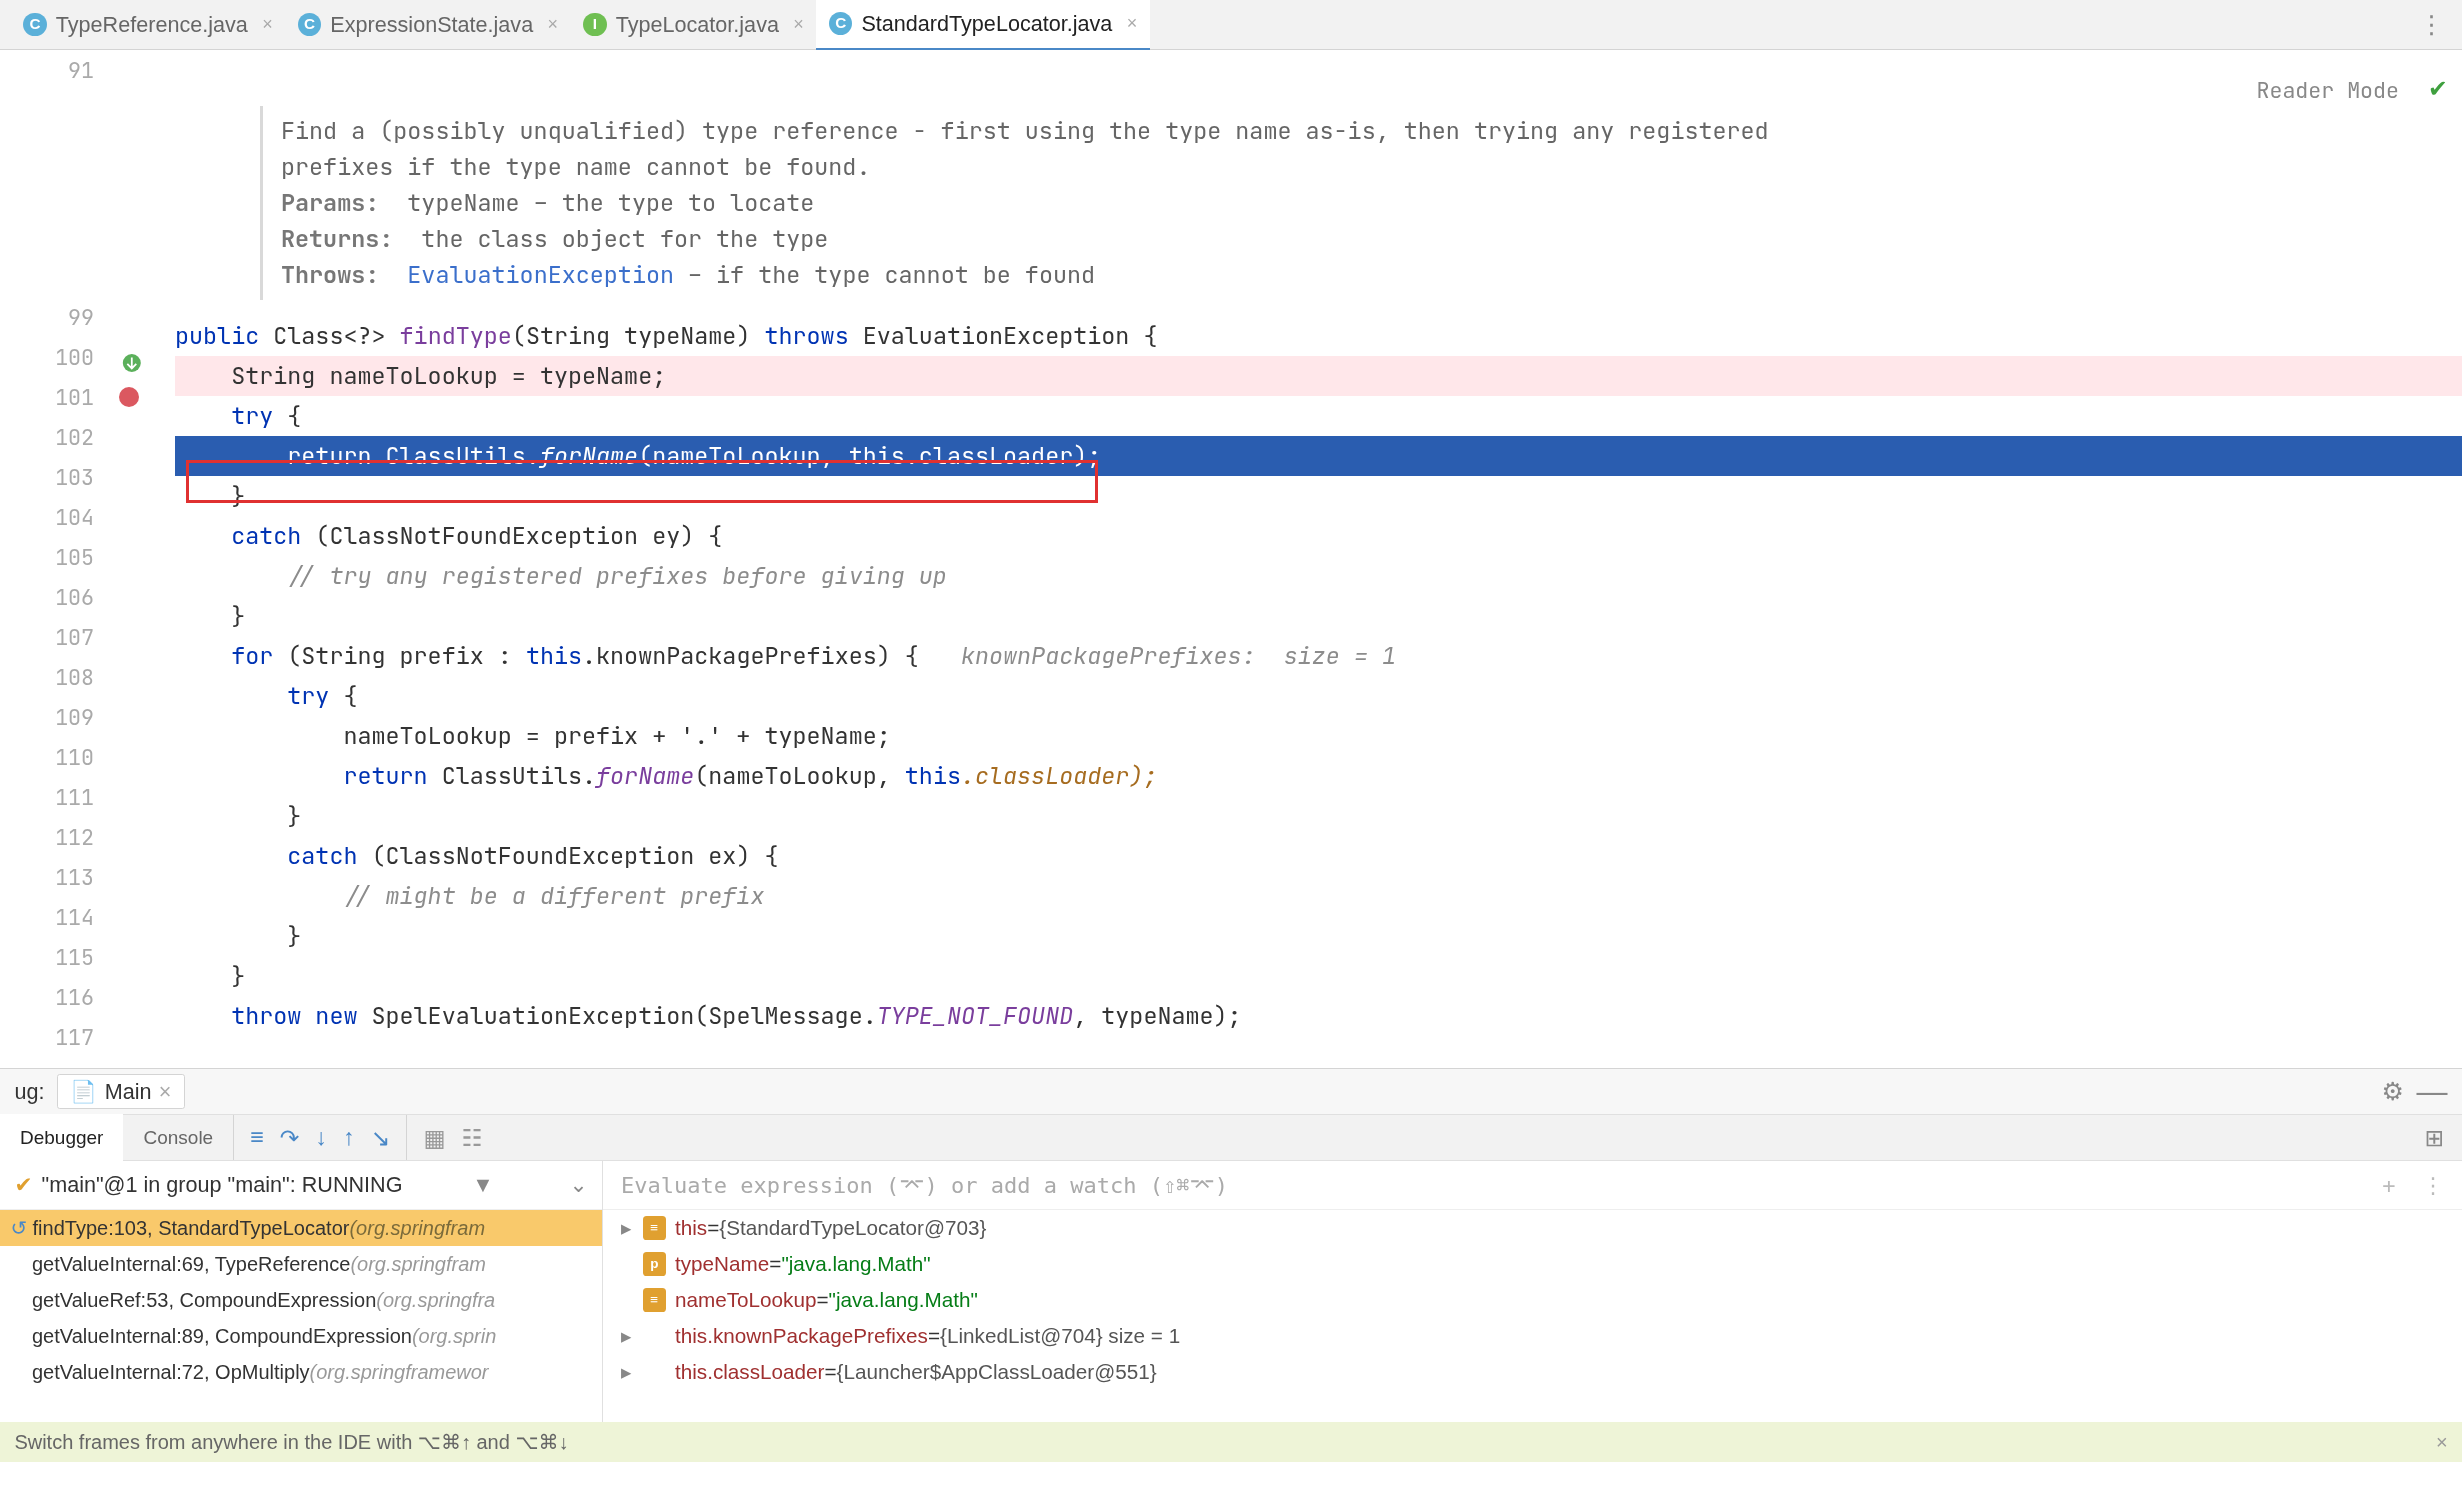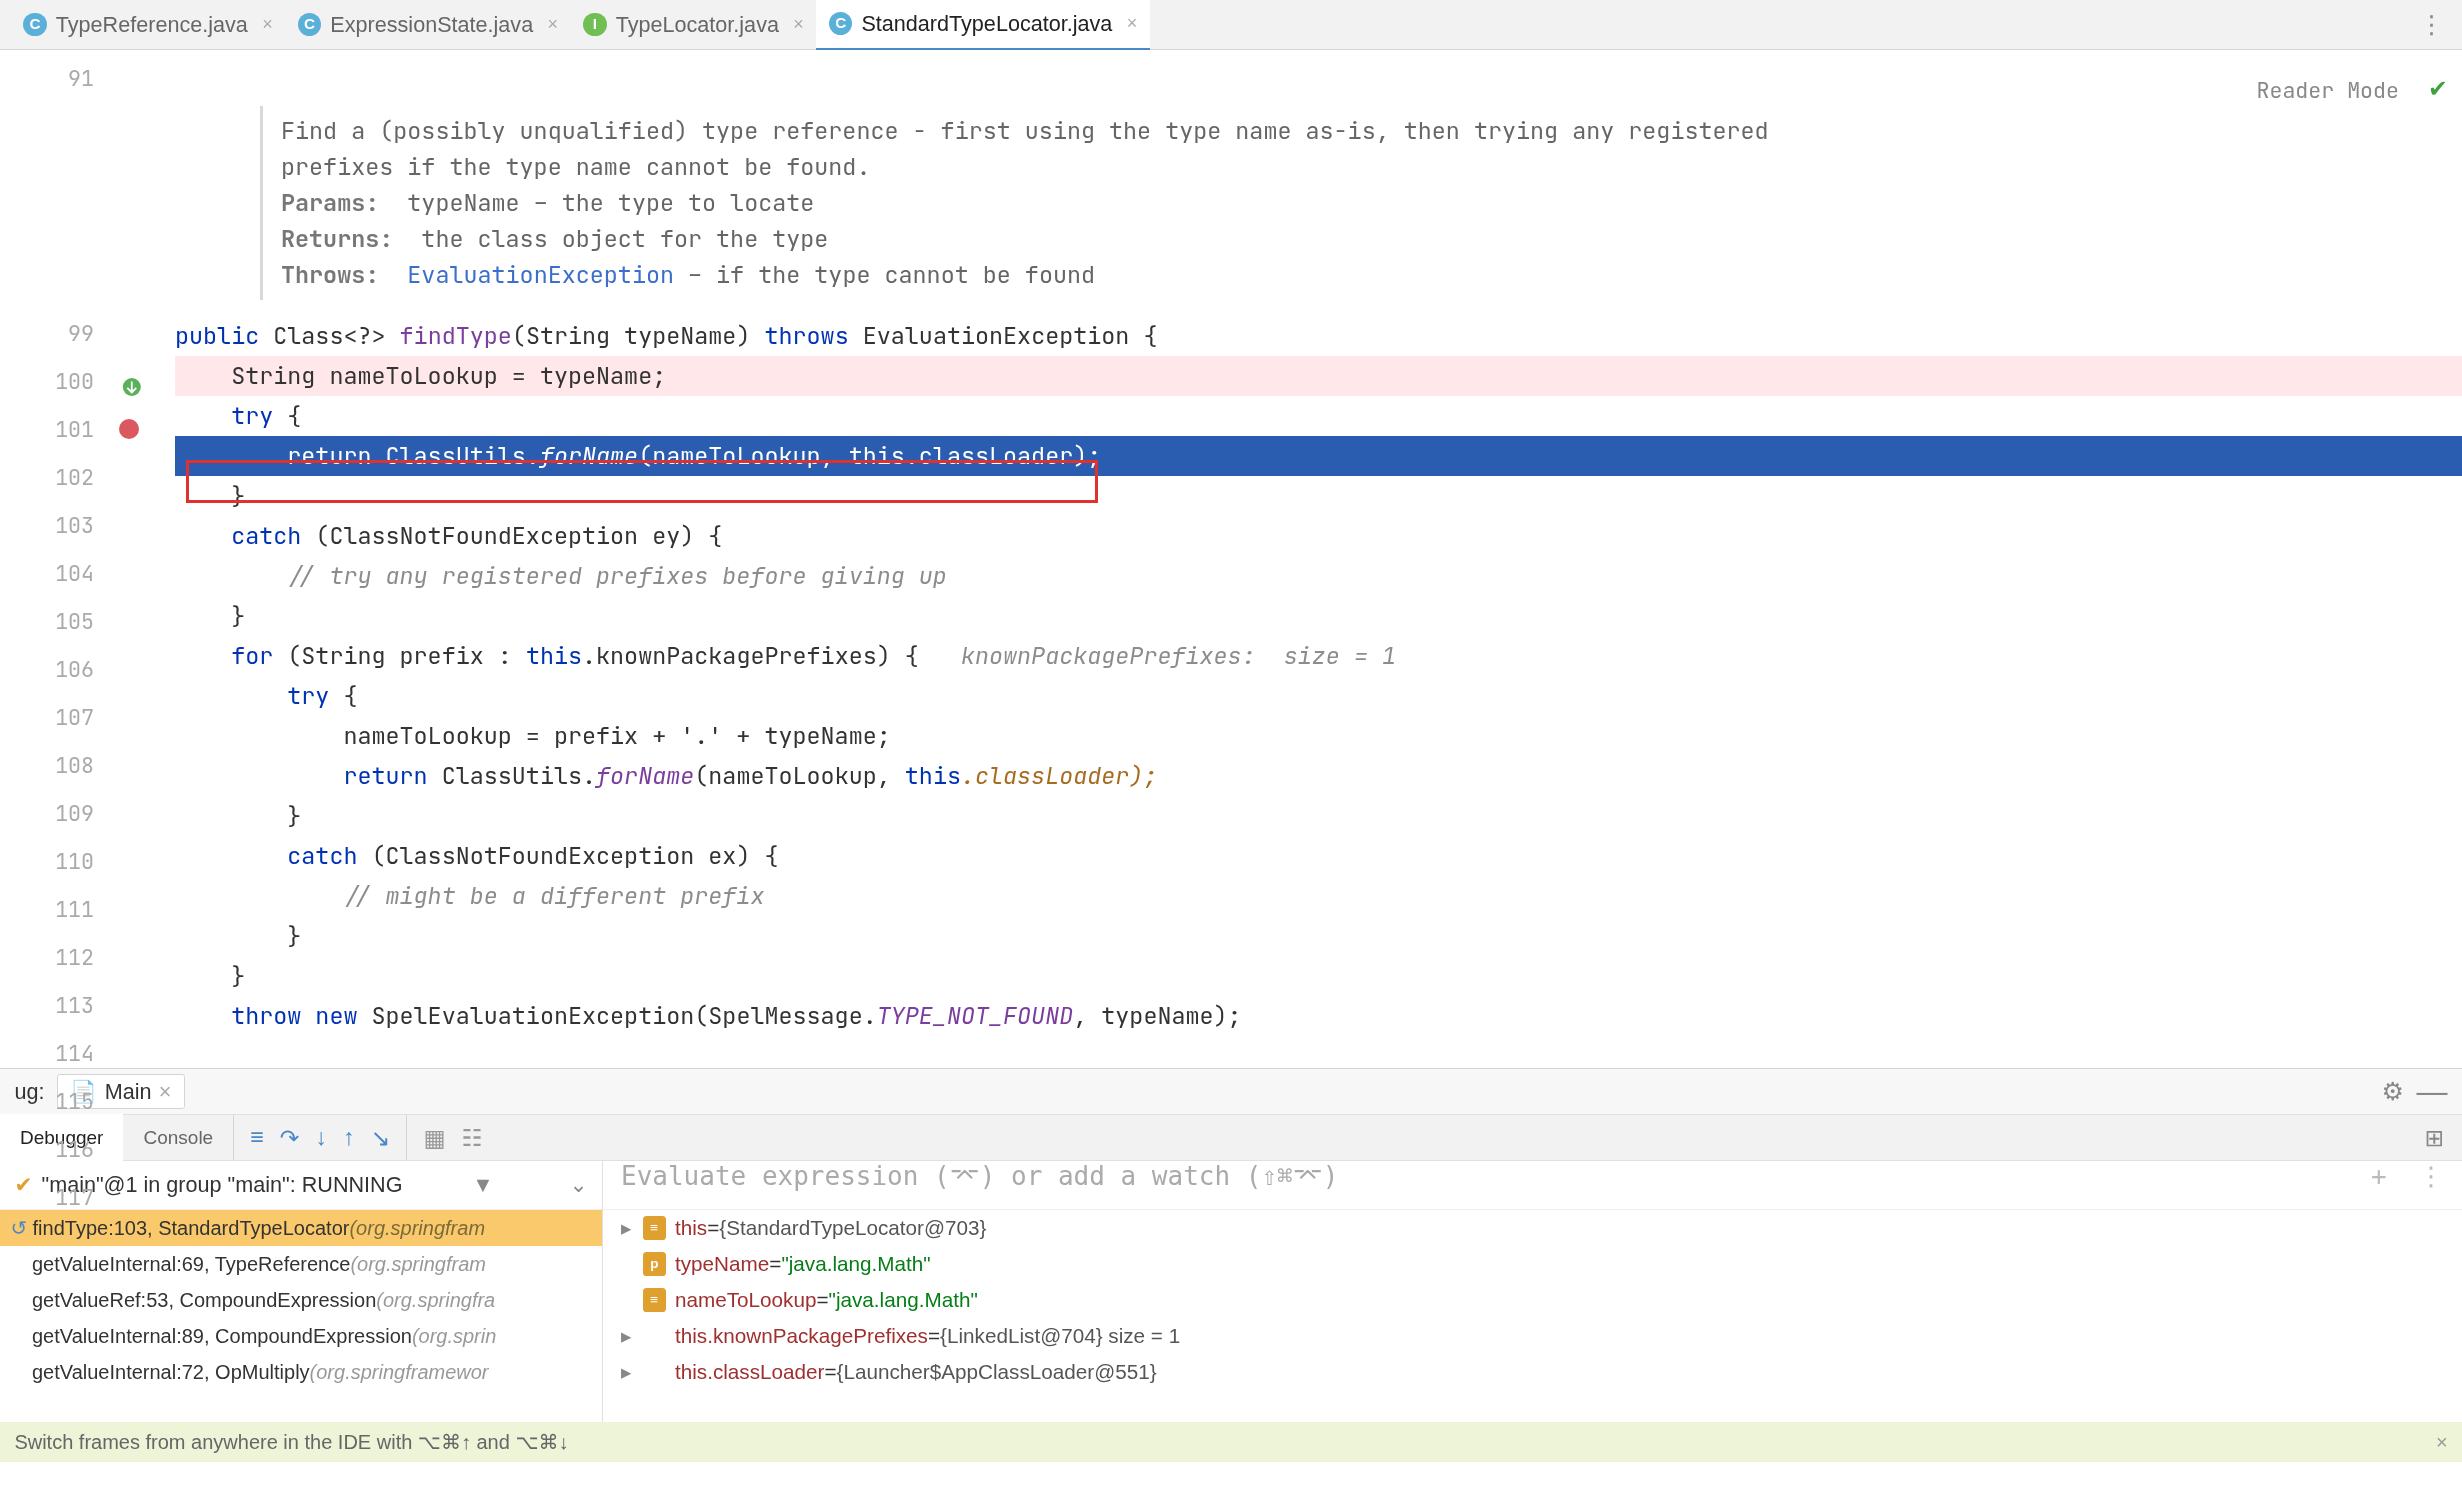--- a/index.html
+++ b/index.html
@@ -12,21 +12,21 @@
 .tab.active { background: #fff; border-bottom: 2.7px solid #4a88c7; color: #222; }
 .tab .close { color: #aaa; font-size: 18px; margin-left: 5.4px; }
 .tab-icon { width: 23.4px; height: 23.4px; border-radius: 11.7px; display: inline-flex; align-items: center; justify-content: center; font-size: 15.3px; font-weight: bold; color: #fff; }
 .ic-c { background: #5bb0d9; }
 .ic-i { background: #6fbf52; }
 .menu-icon { margin-left: auto; padding-right: 18px; color: #888; font-size: 25px; }
 
 
 .editor-wrap { display: flex; height: 1018px; background: #fff; position: relative; }
 .gutter { width: 121px; text-align: right; padding-right: 27px; color: #aaa; font-size: 21.6px; line-height: 40px; position: relative; }
-.gutter .gline { height: 40px; position: relative; margin-top: 8px; }
+.gutter .gline { height: 40px; position: relative; }
 .gutter .bp { position: absolute; right: -45px; top: 50%; transform: translateY(-50%); width: 20px; height: 20px; border-radius: 10px; background: #db5860; }
 .gutter .arrow { position: absolute; right: -49px; top: 50%; transform: translateY(-50%); width: 21.6px; height: 21.6px; }
 .editor { flex: 1; font-size: 23.4px; line-height: 40px; padding-left: 54px; position: relative; }
 .reader-mode { position: absolute; right: 63px; top: 20px; color: #888; font-size: 21.6px; }
 .check-icon { position: absolute; right: 16px; top: 16px; color: #3fa03f; font-size: 27px; }
 .codeline { height: 40px; white-space: pre; }
 .codeline.hl-line { background: #ffe7ea; }
 .codeline.exec { background: #2a5db0; color: #fff; }
 .codeline.exec .k, .codeline.exec .m, .codeline.exec .f, .codeline.exec .s, .codeline.exec .c, .codeline.exec .mi { color: #fff !important; }
 .redbox { position: absolute; border: 3.6px solid #e03131; pointer-events: none; }
@@ -63,21 +63,21 @@
 .thread-row { height: 49px; display: flex; align-items: center; padding: 0 14.4px; font-size: 21.6px; border-bottom: 0.9px solid #eee; }
 .thread-row .chk { color: #e0a030; margin-right: 9px; }
 .thread-row .filter { margin-left: auto; color: #888; }
 .frame-item { height: 36px; display: flex; align-items: center; padding: 0 14.4px 0 32px; font-size: 20px; white-space: nowrap; overflow: hidden; }
 .frame-item.sel { background: #f9c96b; }
 .frame-item .pkg { color: #999; font-style: italic; }
 .frame-item.sel .pkg { color: #7a6a3a; }
 .frame-item .restart { color: #4a88c7; margin-left: -21.6px; margin-right: 5.4px; }
 
 .vars { flex: 1; }
-.eval-row { height: 49px; display: flex; padding: 0 18px; color: #aaa; font-size: 26px; border-bottom: 0.9px solid #eee; font-family: Menlo, monospace; }
+.eval-row { height: 49px; display: flex; align-items: center; padding: 0 18px; color: #aaa; font-size: 22px; border-bottom: 0.9px solid #eee; font-family: Menlo, monospace; }
 .eval-row .addw { margin-left: auto; color: #bbb; }
 .var-item { height: 36px; display: flex; align-items: center; padding: 0 18px; font-size: 20.7px; }
 .var-item .arr { color: #888; width: 21.6px; }
 .var-item .vicon { width: 23.4px; height: 23.4px; border-radius: 3.6px; display: inline-flex; align-items: center; justify-content: center; font-size: 13.5px; font-weight: bold; color: #fff; margin-right: 9px; }
 .vi-f { background: #e0a030; }
 .vi-p { background: #e0a030; border-radius: 11.7px; }
 .vi-oo { background: none; color: #888; font-weight: normal; font-size: 18px; }
 .var-item .vname { color: #a03030; }
 .var-item .vval { color: #555; }
 .var-item .vstr { color: #067d17; }

